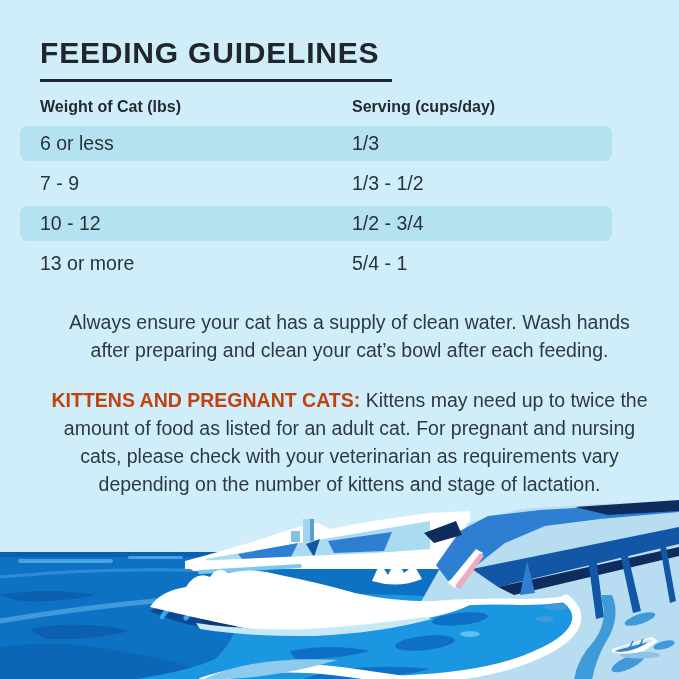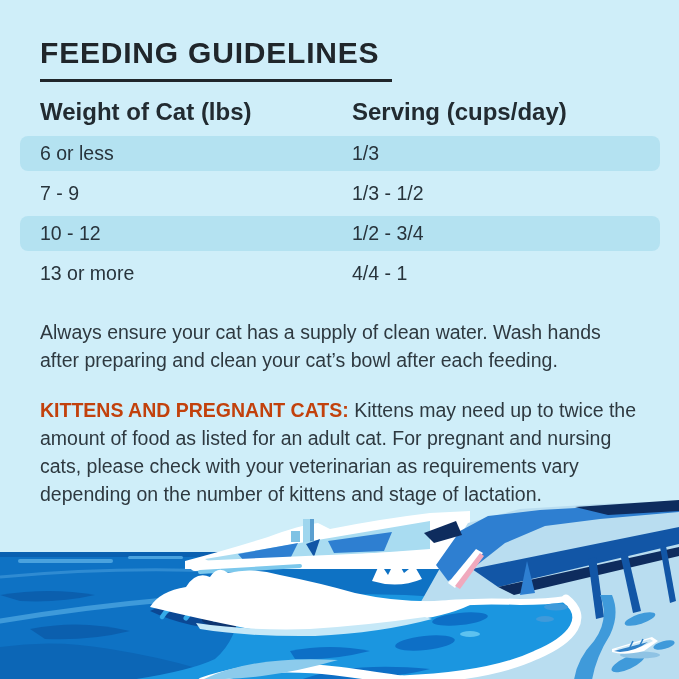--- a/index.html
+++ b/index.html
@@ -22,43 +22,44 @@
     color:#20262b;
     padding-bottom:9px;
     border-bottom:3px solid #20262b;
   }
   .tbl{margin-top:16px;}
   .tbl-header{
     display:grid;
     grid-template-columns:312px auto;
     padding-left:20px;
     font-weight:bold;
-    font-size:24px;
+    font-size:16px;
     color:#222b31;
     margin-bottom:10px;
   }
   .tbl-row{
     display:grid;
     grid-template-columns:312px auto;
     align-items:center;
     padding-left:20px;
     height:35px;
-    width:640px;
+    width:592px;
     box-sizing:border-box;
     font-size:19.5px;
     color:#28343c;
     margin-bottom:5px;
     border-radius:8px;
   }
   .tbl-row.striped{background:#b4e2f1;}
   .para{
     margin:27px 0 0 20px;
     font-size:19.5px;
     line-height:28px;
     color:#2e3940;
+    text-align:center;
   }
   .para.kittens{margin-top:22px;}
   .para .line{white-space:nowrap;}
   .para strong{color:#c2410c;}
   .scene{
     position:absolute;
     left:0;bottom:0;
     width:679px;height:180px;
     display:block;
   }
@@ -83,21 +84,21 @@
     <div class="tbl-row">
       <div>7 - 9</div>
       <div>1/3 - 1/2</div>
     </div>
     <div class="tbl-row striped">
       <div>10 - 12</div>
       <div>1/2 - 3/4</div>
     </div>
     <div class="tbl-row">
       <div>13 or more</div>
-      <div>4/4 - 1</div>
+      <div>5/4 - 1</div>
     </div>
   </div>
 
   <div class="para">
     <div class="line">Always ensure your cat has a supply of clean water. Wash hands</div>
     <div class="line">after preparing and clean your cat’s bowl after each feeding.</div>
   </div>
 
   <div class="para kittens">
     <div class="line"><strong>KITTENS AND PREGNANT CATS:</strong> <span>Kittens may need up to twice the</span></div>

